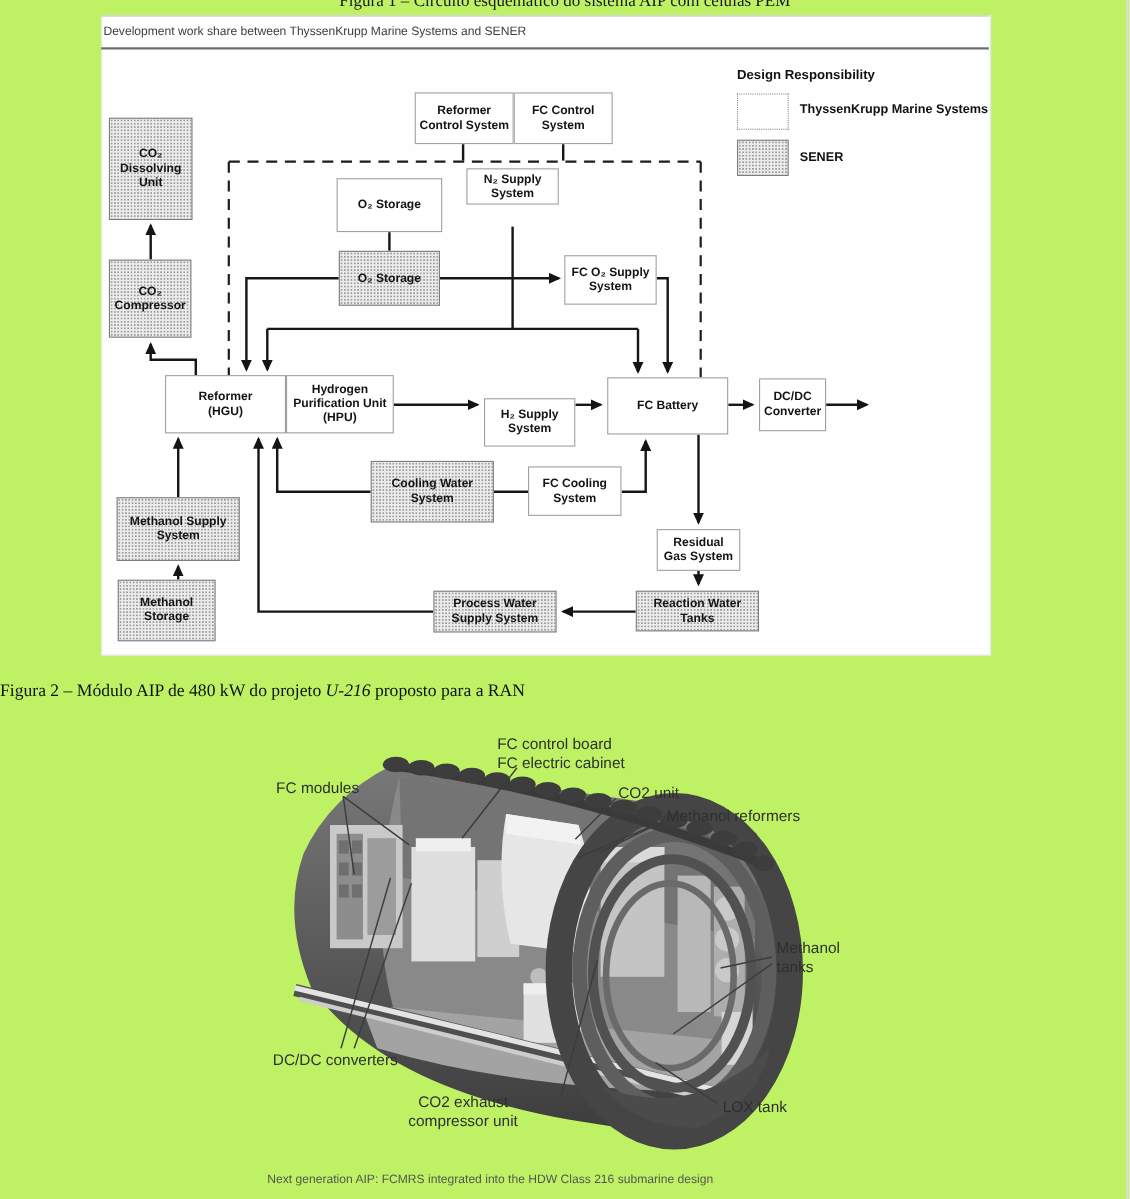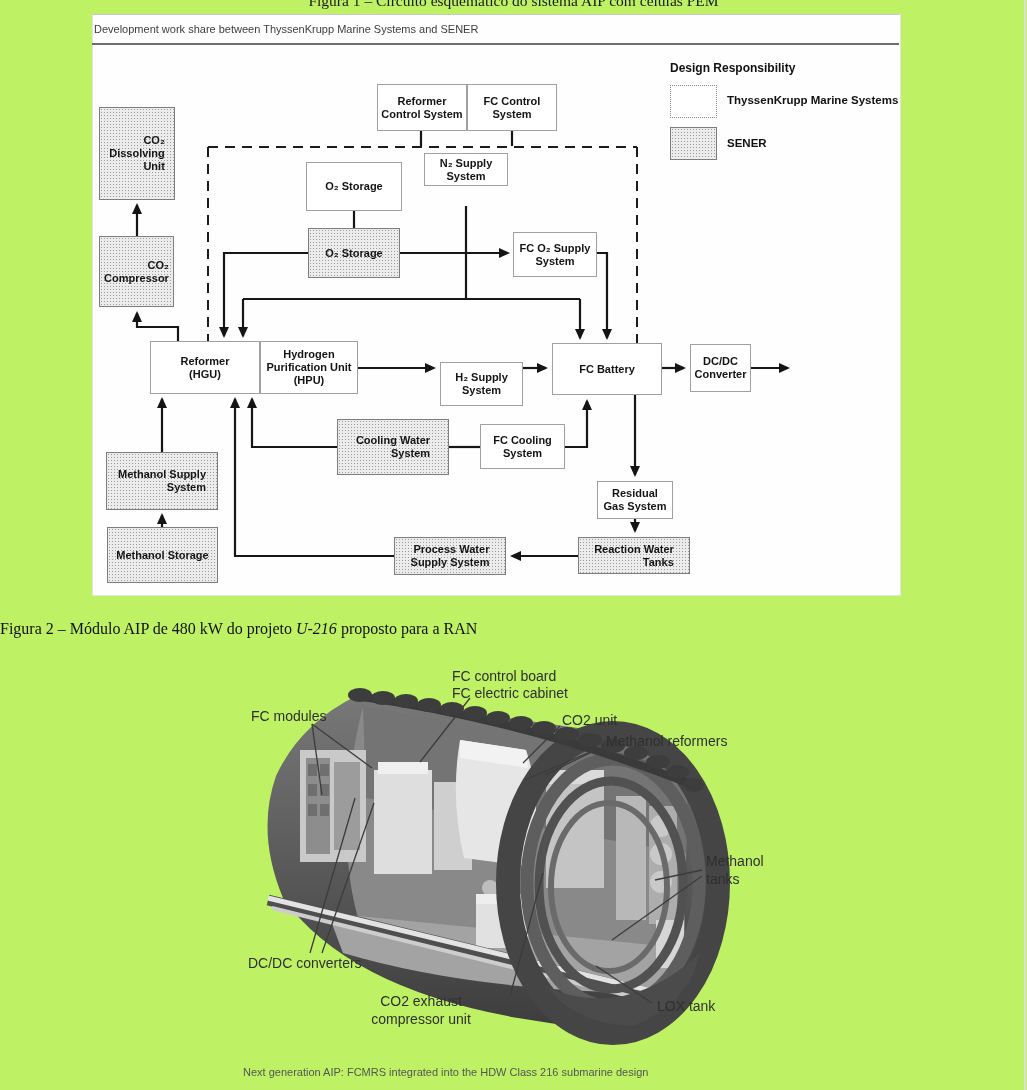--- a/index.html
+++ b/index.html
@@ -31,21 +31,21 @@
   .legend-label.l2{left:727px;top:137px;}
 
   
   .dbox{position:absolute;z-index:2;box-sizing:border-box;display:flex;align-items:center;
       justify-content:center;text-align:center;white-space:pre-line;
       font-size:11px;font-weight:bold;line-height:1.18;color:#141414;padding:3px;}
   .dbox.white{background:#fff;border:1px solid #a0a0a0;}
   .dbox.shaded, .swatch.shade{
       background-color:#ececec;border:1px solid #7d7d7d;
       background-image:radial-gradient(circle,#9a9a9a 0.7px,rgba(0,0,0,0) 0.8px);
-      background-size:3px 3px;text-align:right;}
+      background-size:3px 3px;}
 
   .lines-svg{position:absolute;left:0;top:0;z-index:1;}
 
   
   .fig2{position:absolute;left:228px;top:658px;width:540px;height:395px;}
   .f2svg{position:absolute;left:0;top:0;}
   .f2label{position:absolute;z-index:3;font-size:14px;color:#2f2f2f;white-space:pre-line;line-height:1.25;}
   .f2label.center{text-align:center;}
   .f2-caption{position:absolute;left:243px;top:1066px;font-size:11px;color:#555;}
 </style>
@@ -130,21 +130,21 @@
 System</div>
   <div class="dbox white" style="left:552px;top:343px;width:110px;height:52px">FC Battery</div>
   <div class="dbox white" style="left:690px;top:344px;width:61px;height:48px">DC/DC
 Converter</div>
   <div class="dbox shaded" style="left:337px;top:419px;width:112px;height:56px">Cooling Water
 System</div>
   <div class="dbox white" style="left:480px;top:424px;width:85px;height:45px">FC Cooling
 System</div>
   <div class="dbox shaded" style="left:106px;top:452px;width:112px;height:58px">Methanol Supply
 System</div>
-  <div class="dbox shaded" style="left:107px;top:527px;width:111px;height:56px">Methanol Storage</div>
+  <div class="dbox shaded" style="left:107px;top:527px;width:89px;height:56px">Methanol Storage</div>
   <div class="dbox white" style="left:597px;top:481px;width:76px;height:38px">Residual
 Gas System</div>
   <div class="dbox shaded" style="left:578px;top:537px;width:112px;height:37px">Reaction Water
 Tanks</div>
   <div class="dbox shaded" style="left:394px;top:537px;width:112px;height:38px">Process Water
 Supply System</div>
 
   <div class="fig2-caption">
     <span>Figura 2 – Módulo AIP de 480 kW do projeto </span><span class="it">U-216</span><span> proposto para a RAN</span>
   </div>

